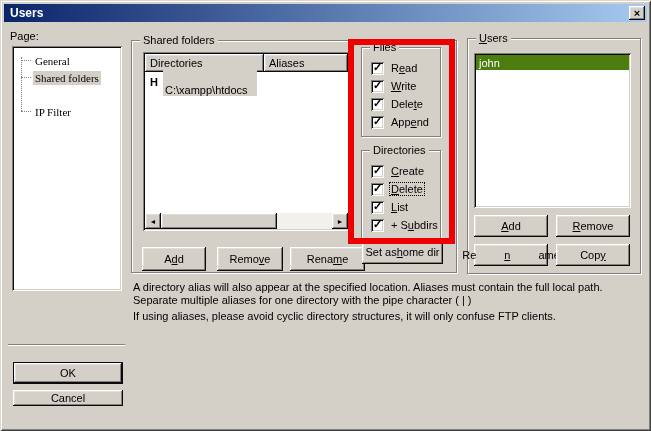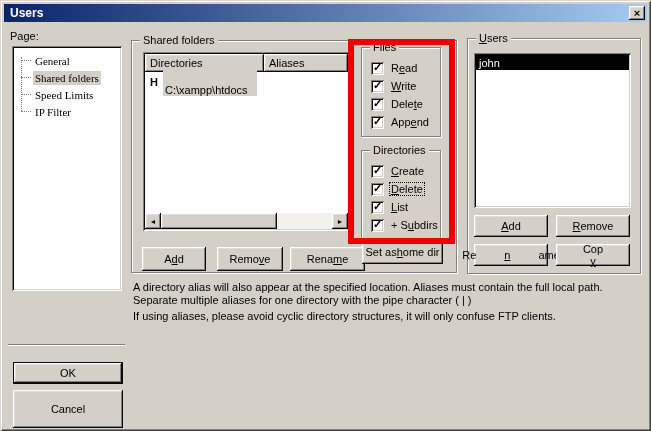--- a/index.html
+++ b/index.html
@@ -76,21 +76,21 @@
 
   #red-box{
     position:absolute;left:348px;top:39px;width:107px;height:205px;
     border:6px solid #ee0000;z-index:40;pointer-events:none;
   }
 
   #users-group{left:467px;top:38px;width:174px;height:236px;}
   #userlist{position:absolute;left:474px;top:53px;width:157px;height:155px;}
   .user-row{
     position:absolute;left:2px;top:2px;right:2px;height:15px;
-    background:#000000;color:#fff;display:flex;align-items:center;padding-left:3px;
+    background:#4d7c0f;color:#fff;display:flex;align-items:center;padding-left:3px;
   }
 
   #note1{position:absolute;left:133px;top:281px;width:503px;line-height:13px;}
   #note2{position:absolute;left:133px;top:310px;width:503px;line-height:13px;}
   #sep{position:absolute;left:8px;top:344px;width:117px;height:0;border-top:1px solid #808080;border-bottom:1px solid #ffffff;}
 </style>
 </head>
 <body>
 
 <div id="dlg">
@@ -107,24 +107,20 @@
   <div id="tree" class="sunken">
     <div class="tree-lines"></div>
     <div class="tree-item" style="top:6px;">
       <span class="connector"></span>
       <span class="tree-label">General</span>
     </div>
     <div class="tree-item selected" style="top:23px;">
       <span class="connector"></span>
       <span class="tree-label">Shared folders</span>
     </div>
-    <div class="tree-item" style="top:40px;">
-      <span class="connector"></span>
-      <span class="tree-label">Speed Limits</span>
-    </div>
     <div class="tree-item" style="top:57px;">
       <span class="connector"></span>
       <span class="tree-label">IP Filter</span>
     </div>
   </div>
 
   <div id="sf-group" class="groupbox">
     <span class="gb-label">Shared folders</span>
   </div>
 
@@ -250,31 +246,31 @@
   <div class="btn raised" style="left:556px;top:215px;width:74px;height:22px;">
     <span></span>
       <span class="k">R</span>
       <span>emove</span>
   </div>
   <div class="btn raised" style="left:474px;top:244px;width:74px;height:22px;gap:28px;">
     <span>Re</span>
       <span class="k">n</span>
       <span>ame</span>
   </div>
-  <div class="btn raised" style="left:556px;top:244px;width:74px;height:22px;flex-direction:column;">
+  <div class="btn raised" style="left:556px;top:244px;width:74px;height:22px;">
     <span>Cop</span>
       <span class="k">y</span>
       <span></span>
   </div>
 
   <div id="note1">A directory alias will also appear at the specified location. Aliases must contain the full local path. Separate multiple aliases for one directory with the pipe character ( | )</div>
   <div id="note2">If using aliases, please avoid cyclic directory structures, it will only confuse FTP clients.</div>
 
   <div id="sep"></div>
 
   <div class="btn raised btn-default" style="left:13px;top:362px;width:110px;height:22px;">
     <span>OK</span>
   </div>
-  <div class="btn raised" style="left:13px;top:390px;width:110px;height:38px;">
+  <div class="btn raised" style="left:13px;top:390px;width:110px;height:16px;">
     <span>Cancel</span>
   </div>
 
 </div>
 
 </body></html>

